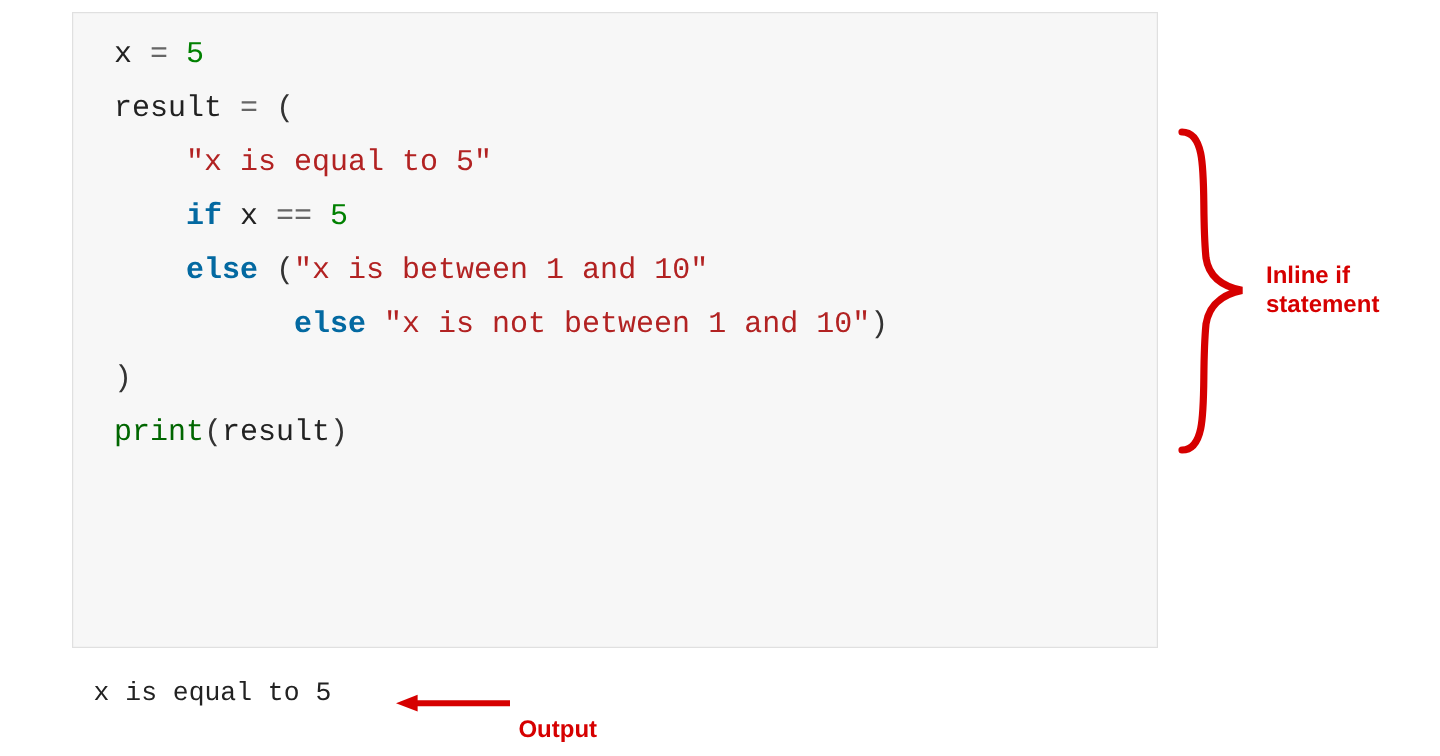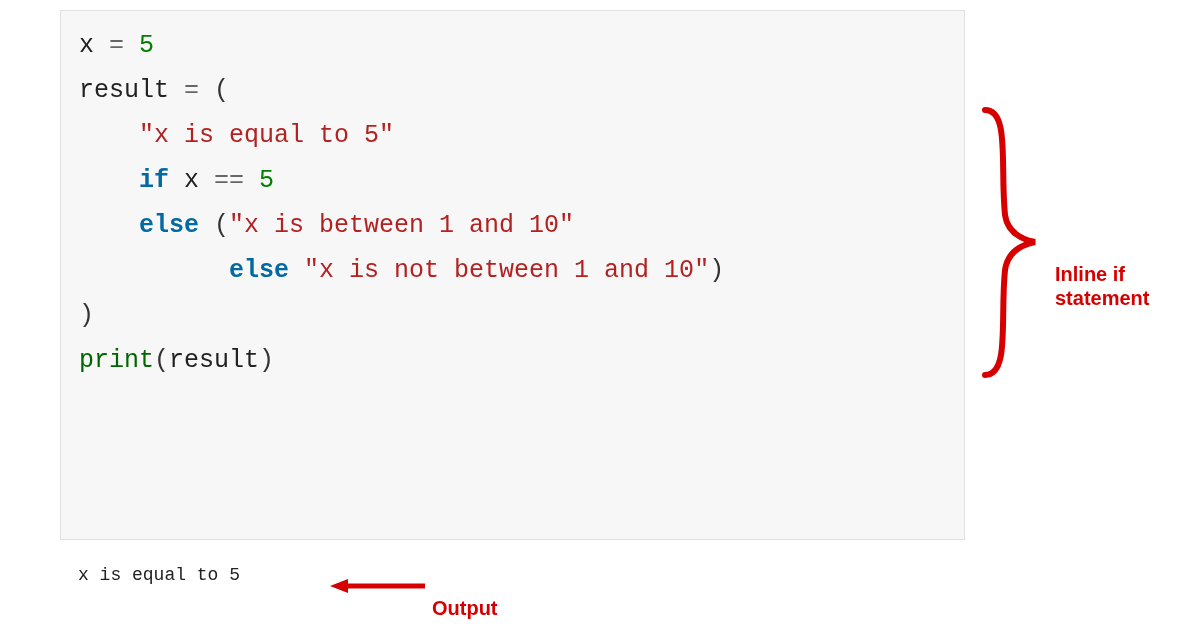--- a/index.html
+++ b/index.html
@@ -20,34 +20,35 @@
     background: #f7f7f7;
     border: 1px solid #e0e0e0;
     padding: 12px 18px 0 18px;
     box-sizing: border-box;
   }
   .line {
     font-size: 25px;
     line-height: 45px;
     white-space: pre;
     color: #333;
+    margin-left: 16px;
   }
   .tok-var { color: #222; }
   .tok-op { color: #666; }
   .tok-num { color: #008000; }
   .tok-str { color: #b22222; }
   .tok-kw  { color: #0369a1; font-weight: bold; }
   .tok-fn  { color: #006600; }
   .tok-paren { color: #333; }
 
   .output-line {
     position: absolute;
     left: 78px;
     top: 565px;
-    font-size: 18px;
+    font-size: 22px;
     font-family: "Courier New", Courier, monospace;
     color: #222;
     white-space: pre;
   }
 
   .brace {
     position: absolute;
     left: 980px;
     top: 105px;
     height: 275px;
@@ -59,21 +60,20 @@
     font-family: Arial, Helvetica, sans-serif;
     font-weight: bold;
     color: #d60000;
     font-size: 20px;
     line-height: 24px;
   }
   .annot.inline {
     left: 1055px;
     top: 218px;
     width: 140px;
-    margin-top: 44px;
   }
   .annot.output {
     left: 432px;
     top: 596px;
     width: 120px;
   }
 
   .arrow-out {
     position: absolute;
     left: 330px;

